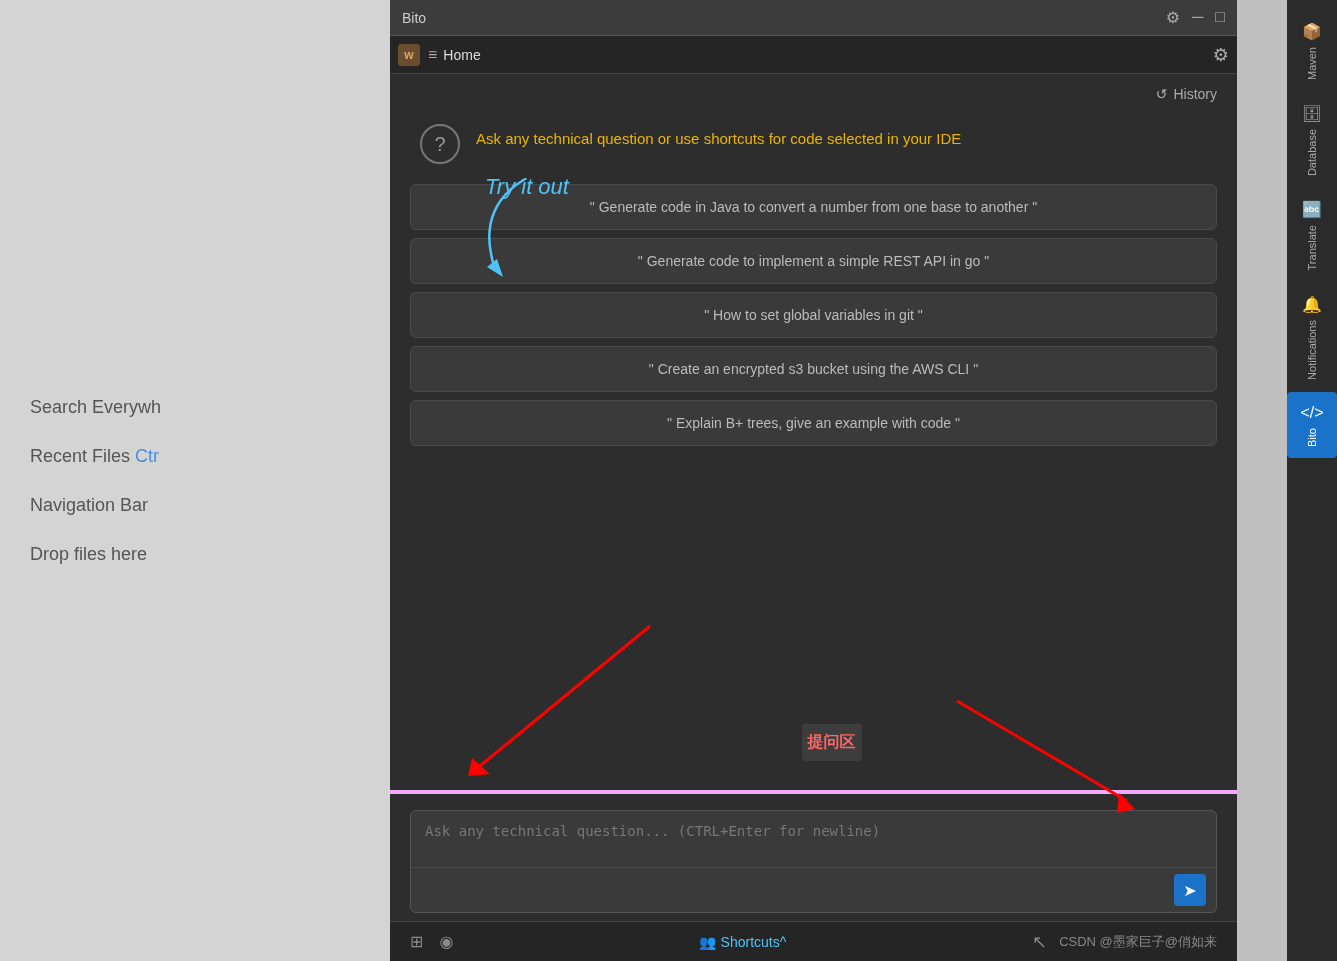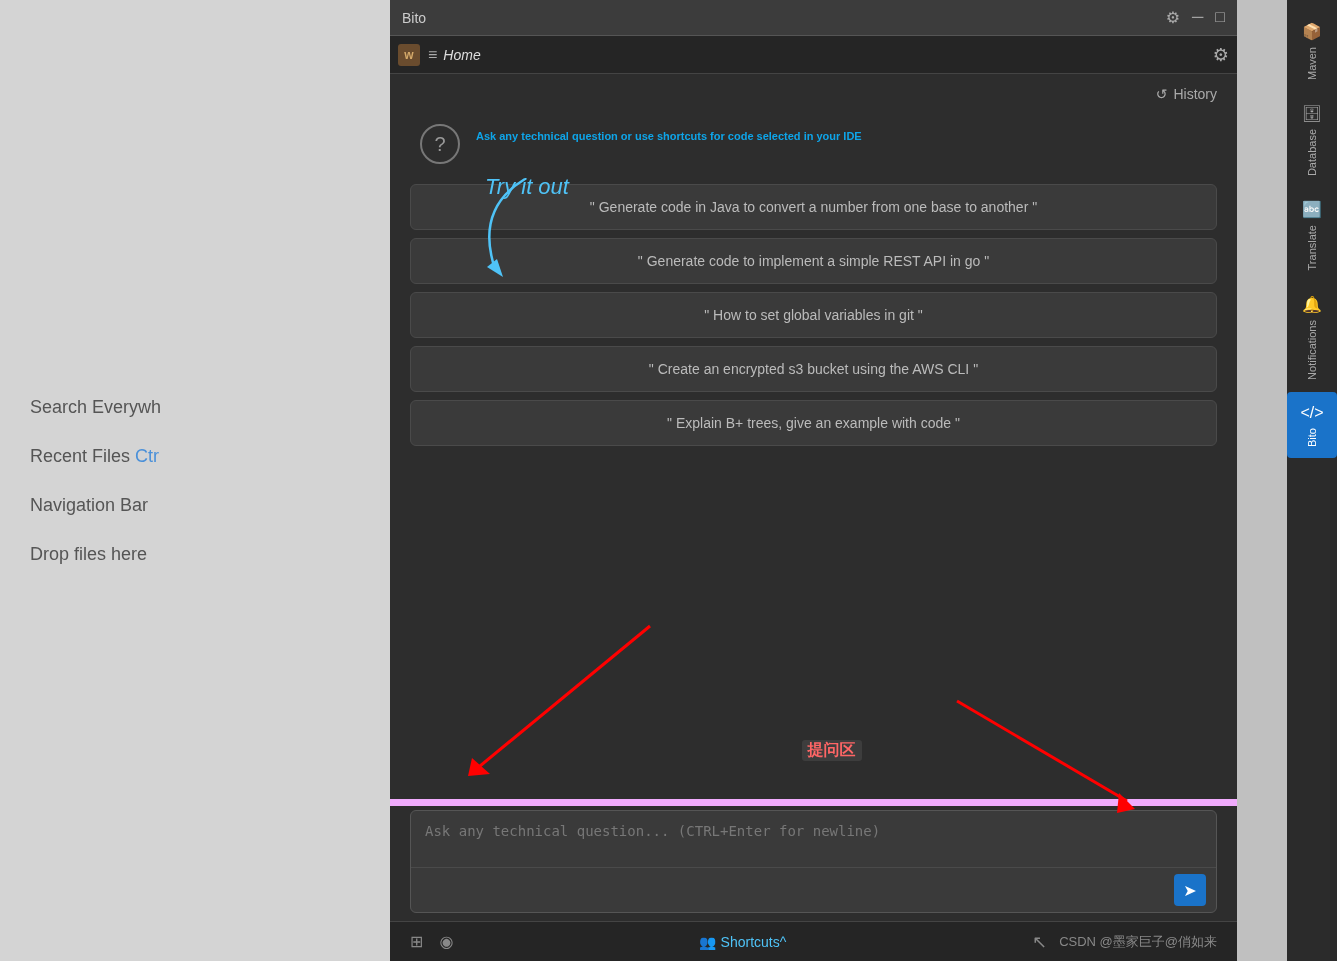--- a/index.html
+++ b/index.html
@@ -162,21 +162,20 @@
       color: #aaa;
       font-size: 16px;
       margin-right: 6px;
       cursor: pointer;
     }
 
     .tab-label {
       color: #ddd;
       font-size: 14px;
       font-weight: 500;
-      font-style: italic;
     }
 
     .tab-settings {
       margin-left: auto;
       color: #aaa;
       font-size: 18px;
       cursor: pointer;
     }
 
     
@@ -223,25 +222,24 @@
       display: flex;
       align-items: center;
       justify-content: center;
       color: #999;
       font-size: 20px;
       flex-shrink: 0;
       margin-top: 4px;
     }
 
     .question-text {
-      color: #0ea5e9;
-      font-size: 11px;
+      color: #eab308;
+      font-size: 15px;
       line-height: 1.5;
       padding-top: 8px;
-      font-weight: bold;
     }
 
     
     .try-it-out {
       position: absolute;
       top: 100px;
       left: 75px;
       pointer-events: none;
     }
 
@@ -276,30 +274,30 @@
     
     .annotation-label {
       position: absolute;
       bottom: 200px;
       left: 50%;
       transform: translateX(-20%);
       color: #ff6666;
       font-size: 16px;
       font-weight: bold;
       background: rgba(255,255,255,0.08);
-      padding: 0 6px;
+      padding: 8px 6px;
       border-radius: 3px;
       pointer-events: none;
     }
 
     
     .input-area {
       margin-top: auto;
-      padding: 4px 20px 8px;
-      border-top: 7px solid #f0abfc;
+      padding: 16px 20px 8px;
+      border-top: 4px solid #f0abfc;
     }
 
     .input-wrapper {
       background: #3a3a3a;
       border: 1px solid #555;
       border-radius: 6px;
       display: flex;
       flex-direction: column;
     }
 

